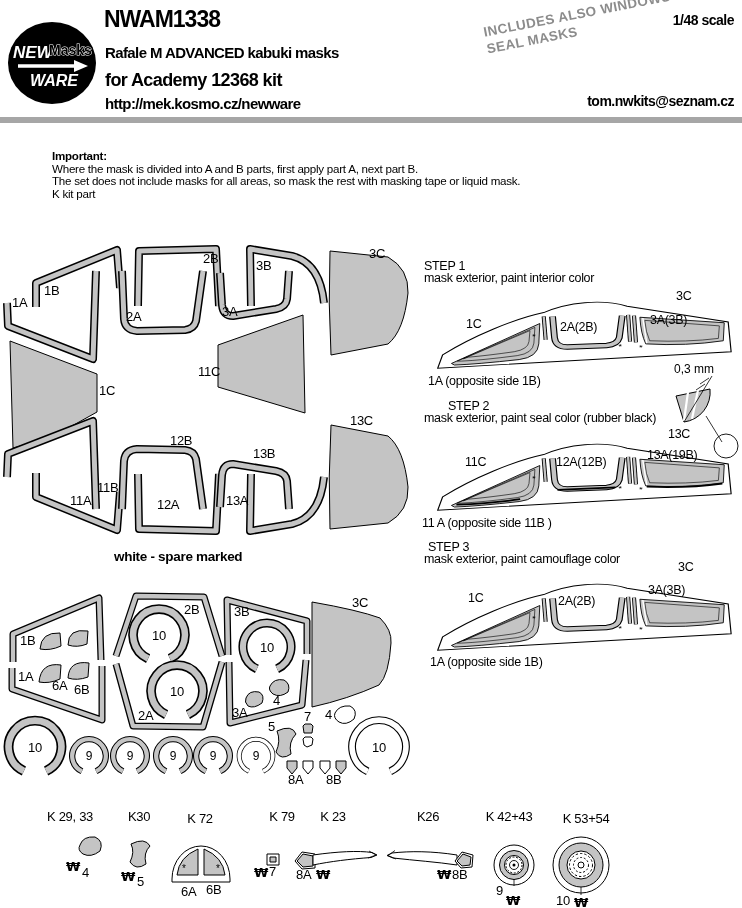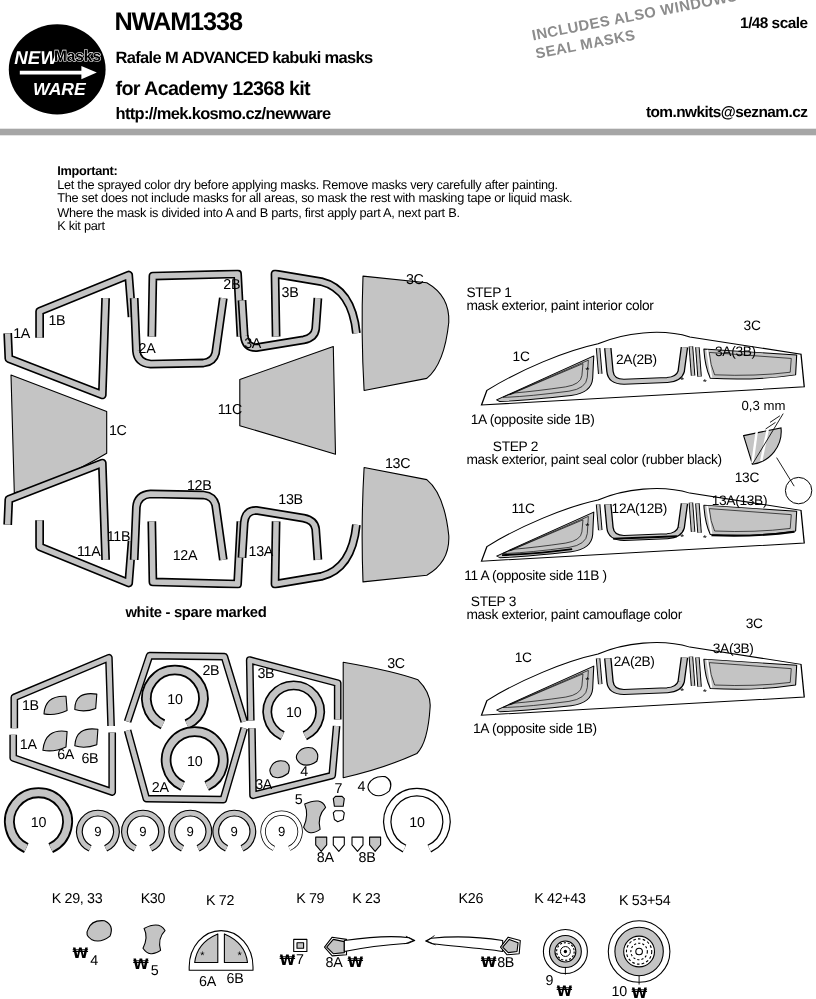--- a/index.html
+++ b/index.html
@@ -87,23 +87,22 @@
   <div>SEAL MASKS</div>
 </div>
 
 <div class="t b" style="right:8px;top:12px;font-size:14px;letter-spacing:-0.5px">1/48 scale</div>
 <div class="t b" style="right:8px;top:93px;font-size:14px;letter-spacing:-0.5px">tom.nwkits@seznam.cz</div>
 
 <div class="divider"></div>
 
 <div class="imp">
   <div class="b">Important:</div>
-  <div>Let the sprayed color dry before applying masks. Remove masks very carefully after painting.</div>
+  <div>Where the mask is divided into A and B parts, first apply part A, next part B.</div>
   <div>The set does not include masks for all areas, so mask the rest with masking tape or liquid mask.</div>
-  <div>Where the mask is divided into A and B parts, first apply part A, next part B.</div>
   <div>K kit part</div>
 </div>
 
 <svg style="left:0;top:245px" width="420" height="290" viewBox="0 0 420 290">
 
   <path class="kb" d="M36,62 L36,38 L117,5 L120,43"></path>
     <path class="kg" d="M36,62 L36,38 L117,5 L120,43"></path>
   <path class="kb" d="M7,58 L8,81 L93,114 L96,26"></path>
     <path class="kg" d="M7,58 L8,81 L93,114 L96,26"></path>
   <path class="kb" d="M122,26 L124,74 Q125,85 137,86 L185,85 Q194,84 196,76 L203,26"></path>
@@ -178,21 +177,21 @@
 <div class="t steplbl" style="left:448px;top:399px">STEP 2</div>
 <div class="t steplbl" style="left:424px;top:411px">mask exterior, paint seal color (rubber black)</div>
 <svg style="left:424px;top:424px" width="314" height="94" viewBox="0 0 320 120" preserveAspectRatio="none">
   <use href="#canopy"></use>
   <path class="seal" d="M33,103 Q70,101 98,96"></path>
   <path class="seal" d="M136,84 L195,81"></path>
   <path class="seal" d="M227,80 Q270,82 304,76"></path>
 </svg>
 <div class="t steplbl" style="left:465px;top:455px">11C</div>
 <div class="t steplbl" style="left:556px;top:455px">12A(12B)</div>
-<div class="t steplbl" style="left:647px;top:448px">13A(13B)</div>
+<div class="t steplbl" style="left:647px;top:448px">13A(19B)</div>
 <div class="t steplbl" style="left:668px;top:427px">13C</div>
 <div class="t steplbl" style="left:422px;top:516px">11 A (opposite side 11B )</div>
 
 <div class="t steplbl" style="left:428px;top:540px">STEP 3</div>
 <div class="t steplbl" style="left:424px;top:552px">mask exterior, paint camouflage color</div>
 <svg style="left:424px;top:564px" width="314" height="94" viewBox="0 0 320 120" preserveAspectRatio="none">
   <use href="#canopy"></use>
 </svg>
 <div class="t steplbl" style="left:468px;top:591px">1C</div>
 <div class="t steplbl" style="left:558px;top:594px">2A(2B)</div>

